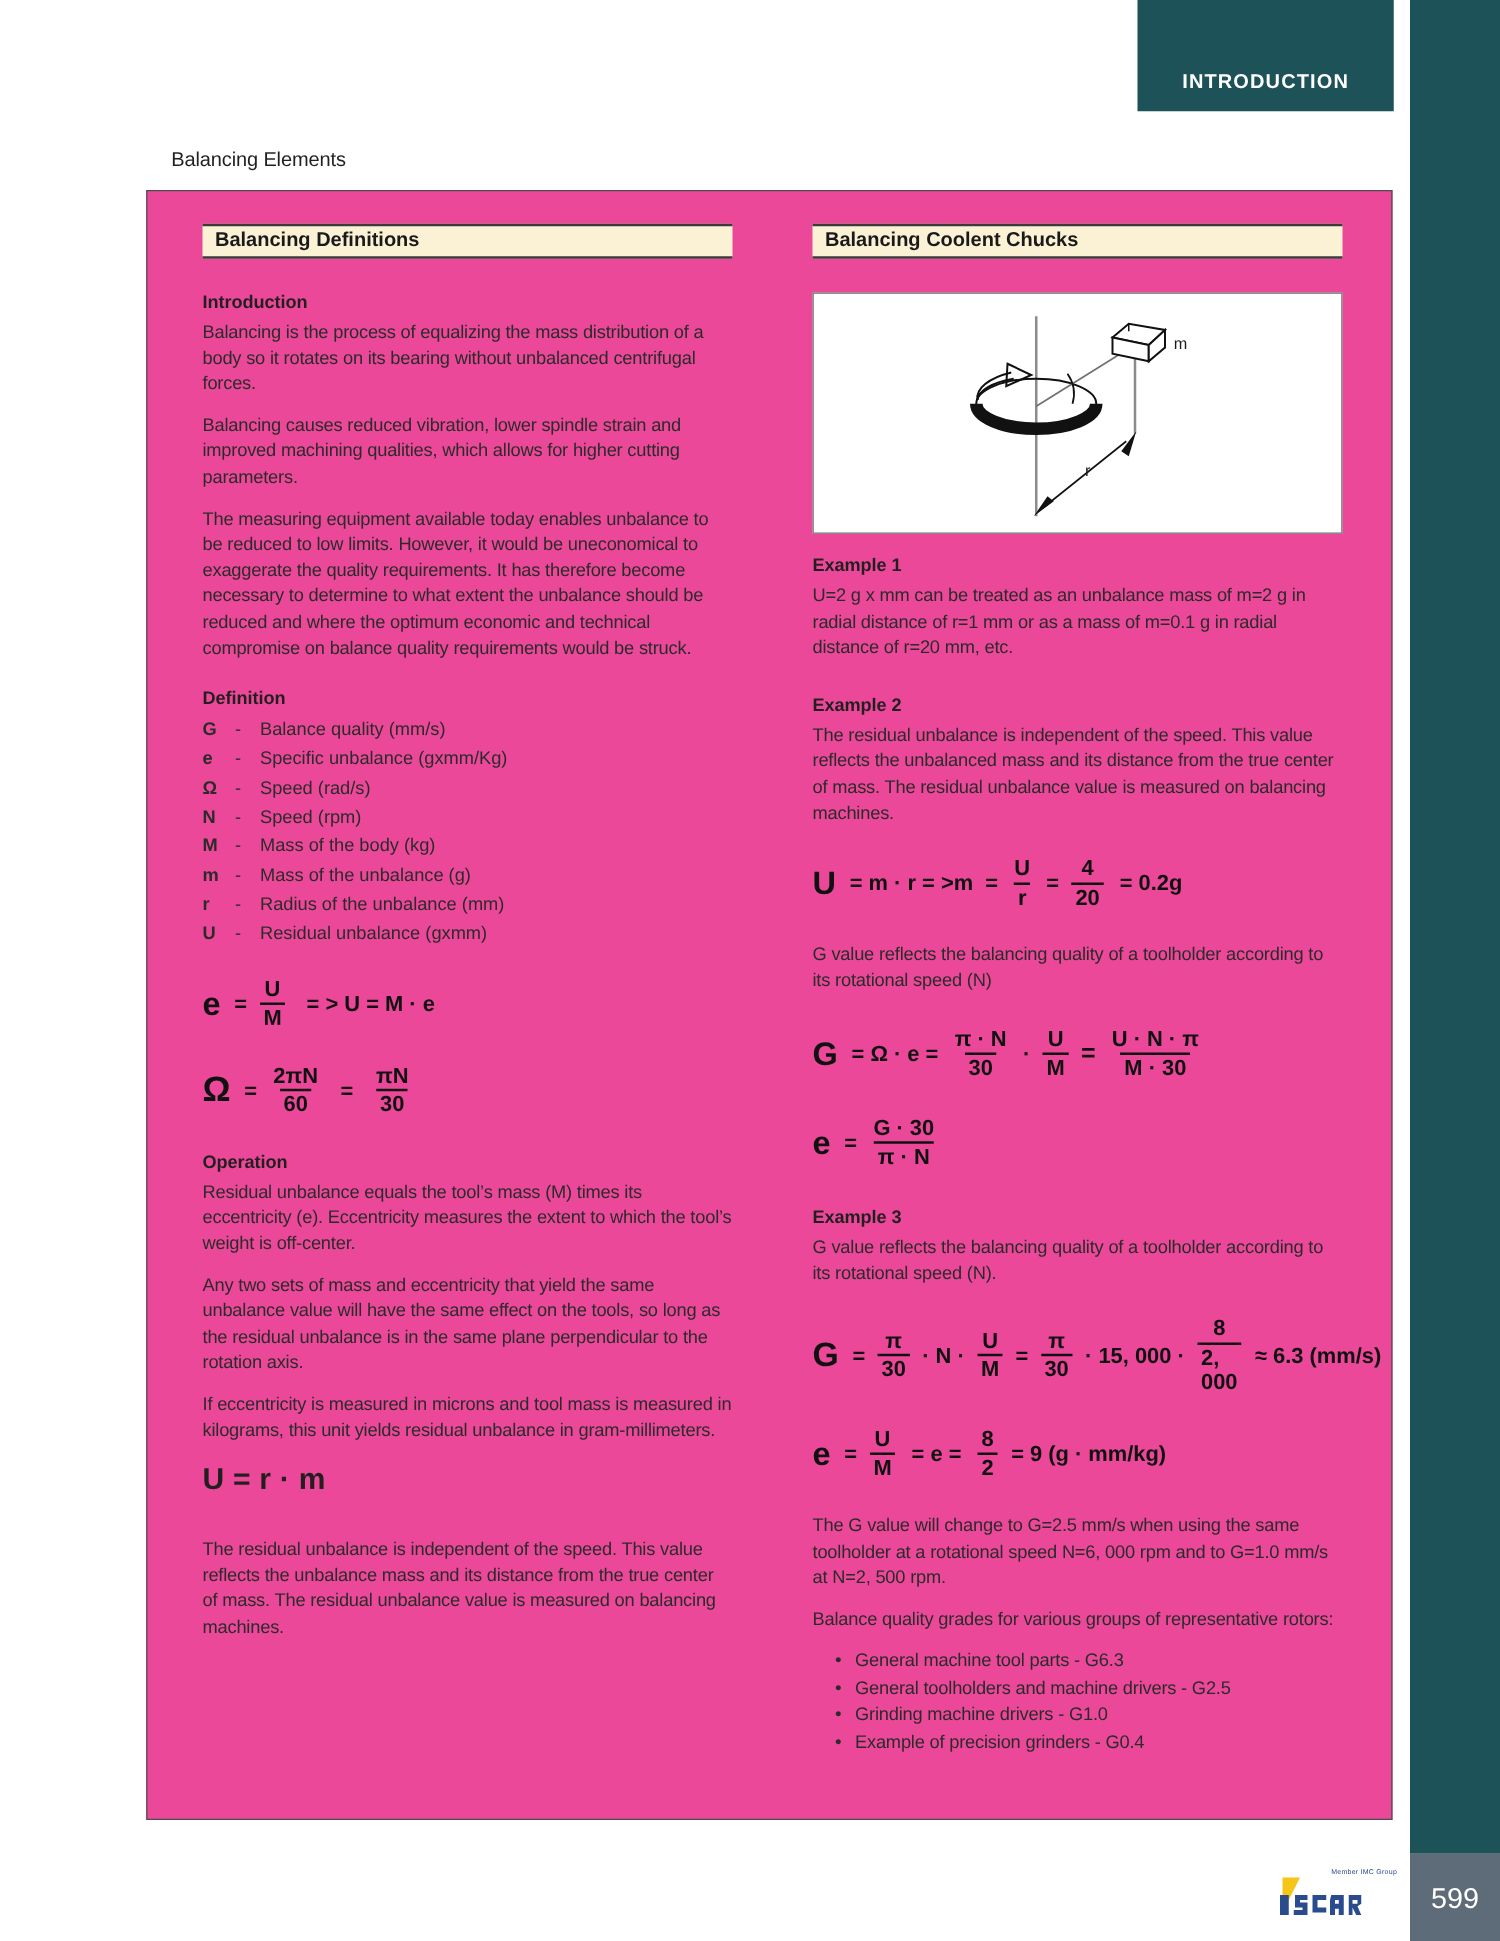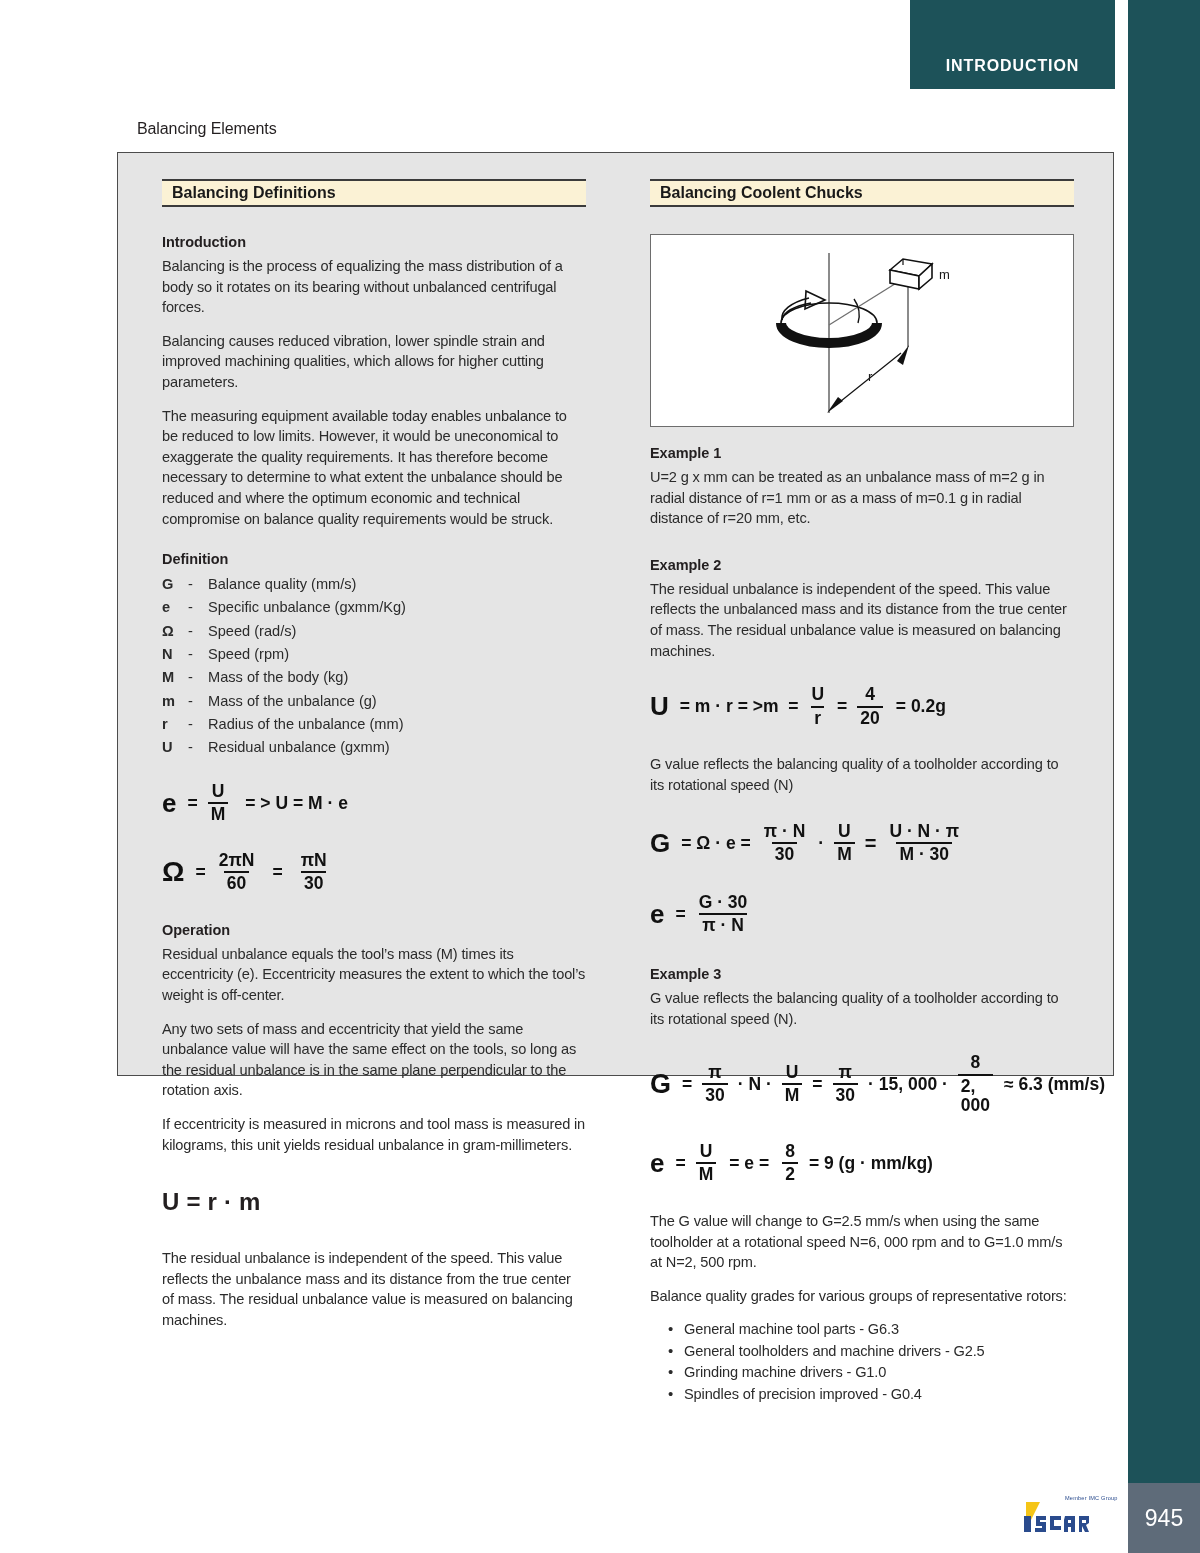--- a/index.html
+++ b/index.html
@@ -55,23 +55,23 @@
     font-size: 16px;
     font-weight: normal;
     letter-spacing: -0.1px;
     margin-left: 20px;
   }
 
   
   .content-box {
     position: absolute;
     left: 117px; top: 152px;
-    width: 997px; height: 924px;
+    width: 997px; height: 1304px;
     border: 1.5px solid #4c4c4c;
-    background: #e5e5e5;
+    background: #ec4899;
   }
 
   .columns {
     position: absolute;
     left: 44px; top: 26px;
     width: 912px;
     display: flex;
     gap: 64px;
   }
   .col { width: 424px; }
@@ -204,21 +204,21 @@
     letter-spacing: 0.2px;
     white-space: nowrap;
   }
 </style>
 </head>
 <body>
 
 <div class="side-rail">
   
 </div>
-<div class="page-num-block">945</div>
+<div class="page-num-block">599</div>
 
 <div class="intro-tab">INTRODUCTION</div>
 
 <div class="page-title">Balancing Elements</div>
 
 <div class="content-box">
   <div class="columns">
 
     <div class="col">
       <div class="band">Balancing Definitions</div>
@@ -295,21 +295,21 @@
           <span class="num">πN</span>
           <span class="den">30</span>
         </span>
       </div>
 
       <h3 class="sub" style="margin-top:9px;">Operation</h3>
       <p class="body">Residual unbalance equals the tool’s mass (M) times its eccentricity (e). Eccentricity measures the extent to which the tool’s weight is off-center.</p>
       <p class="body">Any two sets of mass and eccentricity that yield the same unbalance value will have the same effect on the tools, so long as the residual unbalance is in the same plane perpendicular to the rotation axis.</p>
       <p class="body">If eccentricity is measured in microns and tool mass is measured in kilograms, this unit yields residual unbalance in gram-millimeters.</p>
 
-      <div class="plain-eq" style="margin-top:33px;margin-bottom:32px;">U = r · m</div>
+      <div class="plain-eq" style="margin-top:15px;margin-bottom:32px;">U = r · m</div>
 
       <p class="body">The residual unbalance is independent of the speed. This value reflects the unbalance mass and its distance from the true center of mass. The residual unbalance value is measured on balancing machines.</p>
     </div>
 
     <div class="col">
       <div class="band">Balancing Coolent Chucks</div>
 
       <div class="diagram-box">
         <svg width="422" height="191" viewBox="0 0 422 191">
 
@@ -438,21 +438,21 @@
         <span class="op" style="padding-left:6px;">= 9 (g · mm/kg)</span>
       </div>
 
       <p class="body" style="margin-top:22px;">The G value will change to G=2.5 mm/s when using the same toolholder at a rotational speed N=6, 000 rpm and to G=1.0 mm/s at N=2, 500 rpm.</p>
       <p class="body">Balance quality grades for various groups of representative rotors:</p>
 
       <ul class="bullets">
         <li>General machine tool parts - G6.3</li>
         <li>General toolholders and machine drivers - G2.5</li>
         <li>Grinding machine drivers - G1.0</li>
-        <li>Spindles of precision improved - G0.4</li>
+        <li>Example of precision grinders - G0.4</li>
       </ul>
     </div>
 
   </div>
 </div>
 
 <div class="logo">
   <svg width="92" height="44" viewBox="0 0 92 44">
     <polygon points="8,32 8,8 22,8 10,32" fill="#f5c517"></polygon>
     <rect x="6" y="22" width="7" height="16" fill="#2a4b8d"></rect>

